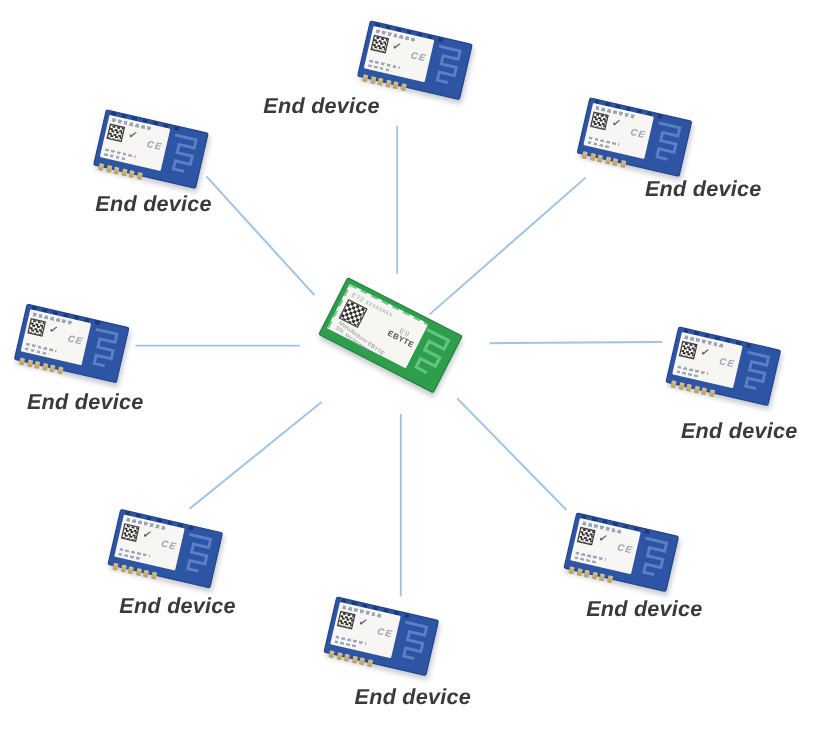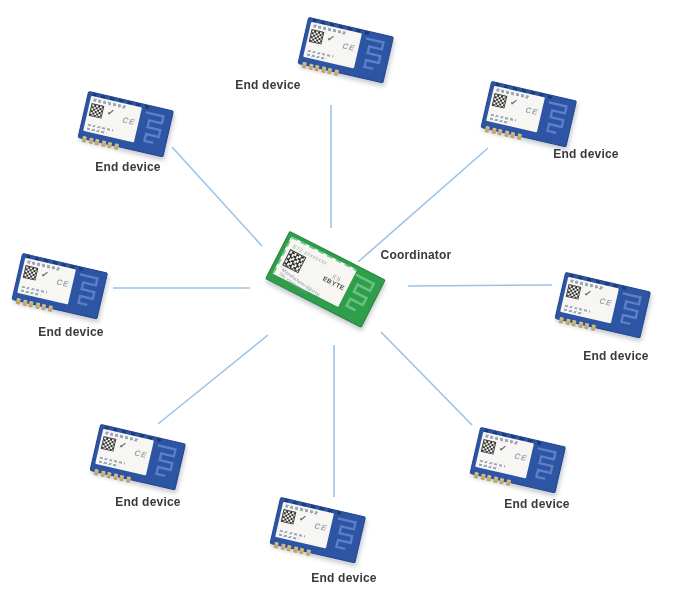--- a/index.html
+++ b/index.html
@@ -57,21 +57,21 @@
   .pins { position:absolute; left:4px; bottom:-4px; display:flex; gap:2.5px; }
   .pins i { display:block; width:4px; height:6px; border-radius:1px;
             background:linear-gradient(#d9c48d,#b69b5c); }
 
   
   .coordinator-slot { position:absolute; left:272px; top:252px; width:106px; height:52px;
                       transform:rotate(27deg); z-index:3; }
 
   
   .net-label { position:absolute; transform:translateX(-50%); white-space:nowrap;
-    font-size:12px; font-weight:600; color:var(--text-color,#3a3a3a); letter-spacing:.2px; z-index:4; }
+    font-size:18px; font-weight:600; color:var(--text-color,#3a3a3a); letter-spacing:.2px; z-index:4;font-style:italic; }
 </style>
 </head>
 <body>
 
 <div class="canvas">
 
   <svg class="links">
     <line x1="331" y1="105" x2="331" y2="228"></line>
     <line x1="172" y1="147" x2="262" y2="246"></line>
     <line x1="488" y1="148" x2="358" y2="262"></line>
@@ -296,15 +296,14 @@
   </div>
 
   <div class="net-label" style="left:268px; top:78px;">End device</div>
   <div class="net-label" style="left:128px; top:160px;">End device</div>
   <div class="net-label" style="left:586px; top:147px;">End device</div>
   <div class="net-label" style="left:71px;  top:325px;">End device</div>
   <div class="net-label" style="left:616px; top:349px;">End device</div>
   <div class="net-label" style="left:148px; top:495px;">End device</div>
   <div class="net-label" style="left:344px; top:571px;">End device</div>
   <div class="net-label" style="left:537px; top:497px;">End device</div>
-  <div class="net-label" style="left:416px; top:248px;">Coordinator</div>
 
 </div>
 
 </body></html>

